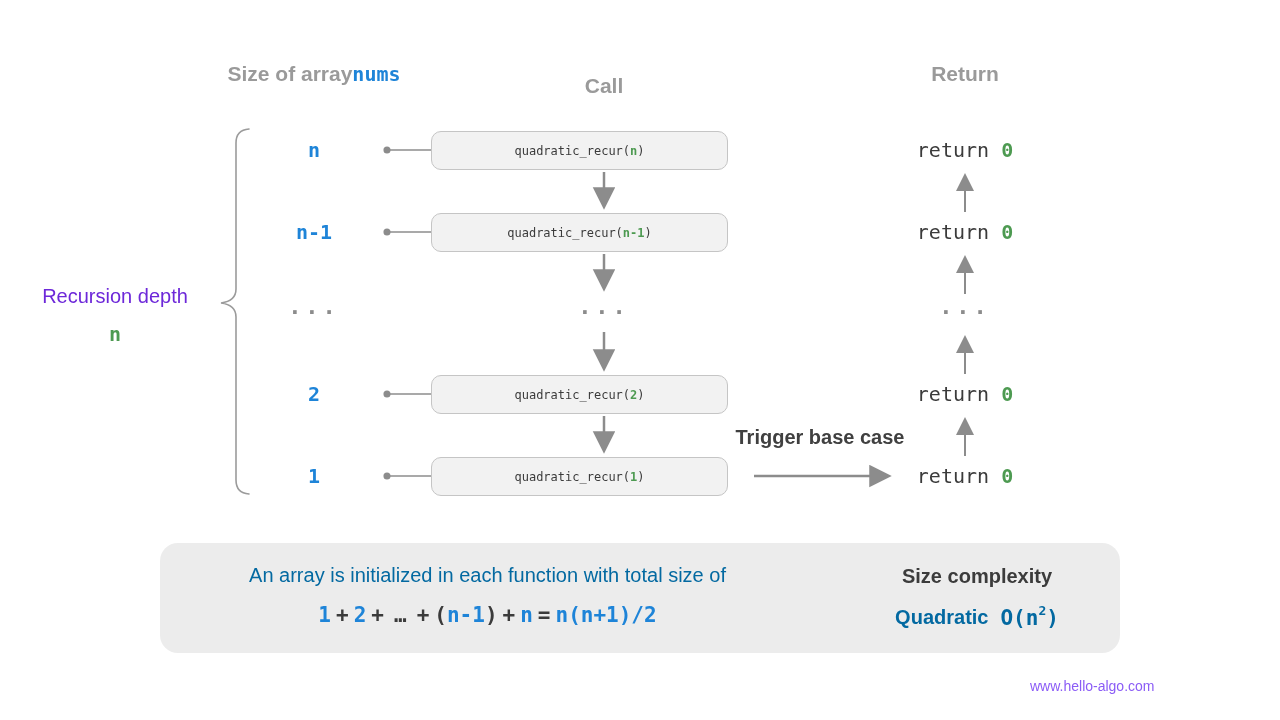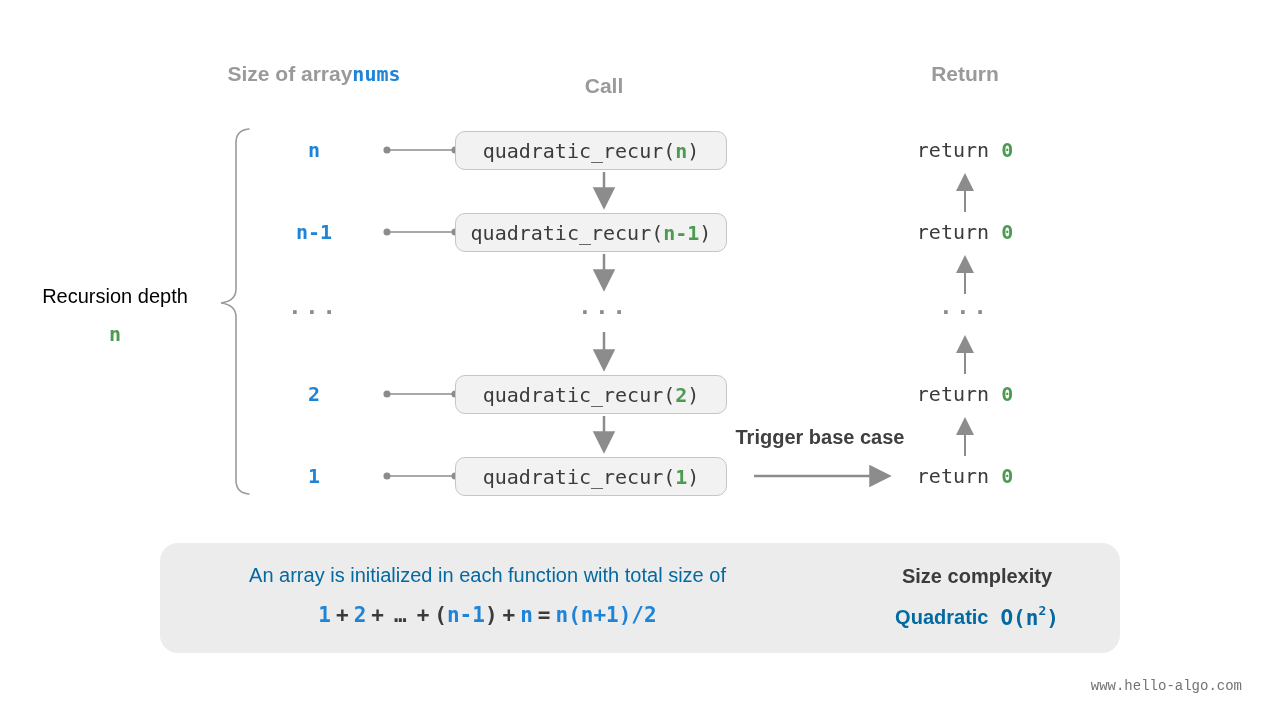--- a/index.html
+++ b/index.html
@@ -9,36 +9,36 @@
   svg.overlay{position:absolute;left:0;top:0;width:1280px;height:720px;pointer-events:none;}
 
   .hdr{height:28px;display:flex;align-items:center;justify-content:center;
        font-weight:bold;font-size:21px;color:#9a9a9a;}
   .code{font-family:"DejaVu Sans Mono",monospace;}
   .hdr .code{color:#1e84d8;font-size:20px;font-weight:bold;}
 
   .rowlabel{width:120px;height:28px;display:flex;align-items:center;justify-content:center;
             font-family:"DejaVu Sans Mono",monospace;font-weight:bold;font-size:20px;color:#1e84d8;}
 
-  .callbox{left:455px;width:272px;height:39px;box-sizing:border-box;
+  .callbox{left:431px;width:297px;height:39px;box-sizing:border-box;
            background:#f2f2f2;border:1.5px solid #c5c5c5;border-radius:10px;
            display:flex;align-items:center;justify-content:center;
-           font-family:"DejaVu Sans Mono",monospace;font-size:20px;color:#3b3b3b;white-space:pre;}
+           font-family:"DejaVu Sans Mono",monospace;font-size:12px;color:#3b3b3b;white-space:pre;}
   .arg{color:#4d9a51;font-weight:bold;}
 
   .retline{left:890px;width:150px;height:28px;display:flex;align-items:center;justify-content:center;
            font-family:"DejaVu Sans Mono",monospace;font-size:20px;color:#3b3b3b;white-space:pre;}
   .retval{color:#4d9a51;font-weight:bold;}
 
   .dots{width:120px;height:30px;display:flex;align-items:center;justify-content:center;
         font-family:"DejaVu Sans Mono",monospace;font-weight:bold;font-size:22px;
         letter-spacing:4px;color:#8c8c8c;transform:translateY(-5px);}
 
   .recursion-label{left:15px;width:200px;top:283px;height:26px;display:flex;align-items:center;justify-content:center;
-                   font-size:20px;color:#000000;}
+                   font-size:20px;color:#6d28d9;}
   .recursion-depth{left:15px;width:200px;top:321px;height:26px;display:flex;align-items:center;justify-content:center;
                    font-family:"DejaVu Sans Mono",monospace;font-weight:bold;font-size:20px;color:#4d9a51;}
 
   .trigger{left:710px;width:220px;top:424px;height:26px;display:flex;align-items:center;justify-content:center;
            font-weight:bold;font-size:20px;color:#404040;}
 
   .panel{left:160px;top:543px;width:960px;height:110px;background:#ececec;border-radius:18px;}
   .panel-line1{left:180px;top:562px;width:615px;height:26px;display:flex;align-items:center;justify-content:center;
                font-size:20px;color:#0369a1;}
   .panel-formula{left:180px;top:601px;width:615px;height:28px;display:flex;align-items:center;justify-content:center;
@@ -46,22 +46,22 @@
   .f-blue{color:#1e84d8;}
   .f-dark{color:#3b3b3b;margin:0 5px;}
   .space-title{left:862px;top:563px;width:230px;height:26px;display:flex;align-items:center;justify-content:center;
                font-weight:bold;font-size:20px;color:#3b3b3b;}
   .complexity{left:862px;top:603px;width:230px;height:28px;display:flex;align-items:center;justify-content:center;
               color:#0369a1;font-weight:bold;}
   .complexity .word{font-size:20px;margin-right:12px;}
   .complexity .bigo{font-family:"DejaVu Sans Mono",monospace;font-size:21px;white-space:pre;}
   .complexity sup{font-size:13px;position:relative;top:-2px;}
 
-  .watermark{left:1030px;top:678px;width:212px;height:18px;text-align:right;
-             font-family:Liberation Mono, monospace;font-size:14px;color:#737373;}
+  .watermark{left:1030px;top:678px;width:212px;height:18px;text-align:left;
+             font-family:Liberation Sans, sans-serif;font-size:14px;color:#8b5cf6;}
 </style>
 </head>
 <body>
 
 <div class="canvas">
 
   <svg class="overlay">
     <defs>
       <marker id="ah" markerWidth="10" markerHeight="10" refX="7.5" refY="4.5" orient="auto">
         <path d="M0,0 L9,4.5 L0,9 z" fill="#8c8c8c"></path>

